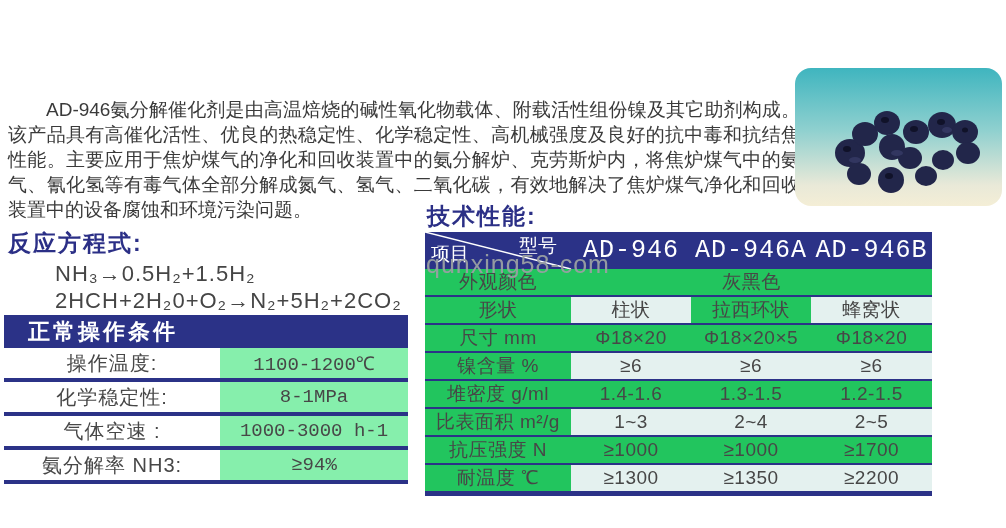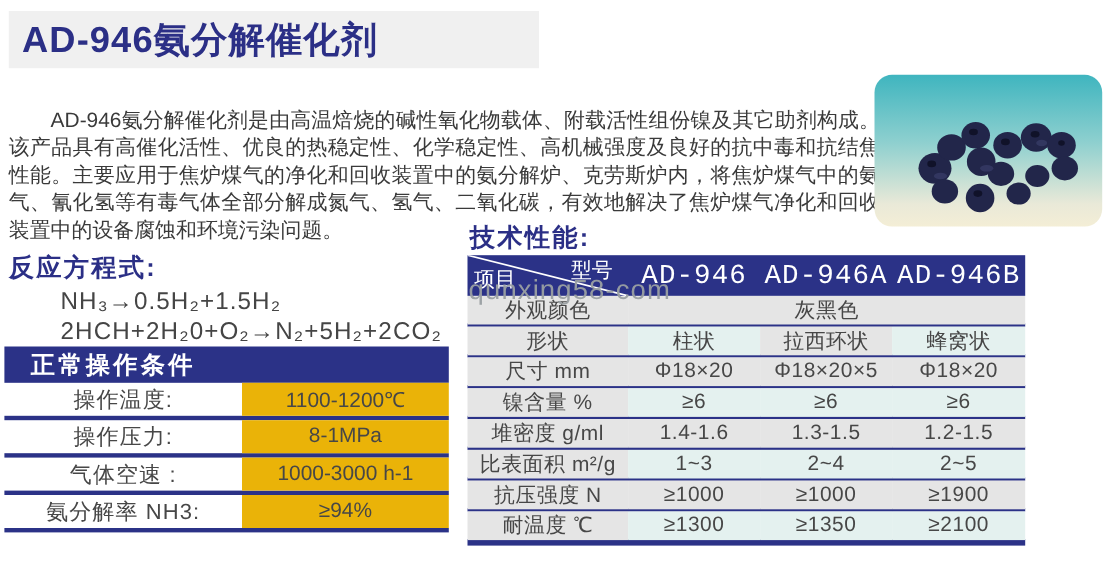--- a/index.html
+++ b/index.html
@@ -41,22 +41,22 @@
   }
   .lt-row{
     display:flex;height:30px;border-bottom:4px solid #2b3287;align-items:stretch;margin-top:0;
   }
   .lt-row:first-of-type{margin-top:3px;}
   .lt-label{
     width:216px;display:flex;align-items:center;justify-content:center;
     font-size:20px;color:#474747;letter-spacing:1px;
   }
   .lt-value{
-    flex:1;background:#eab308;display:flex;align-items:center;justify-content:center;
-    font-size:19px;color:#474747;
+    flex:1;background:#86efac;display:flex;align-items:center;justify-content:center;
+    font-size:19px;color:#474747;font-family:Liberation Mono, monospace;
   }
   
   .tech-heading{
     position:absolute;left:427px;top:201px;font-size:23px;font-weight:bold;color:#2b2f86;letter-spacing:2px;
   }
   .right-table{position:absolute;left:425px;top:232px;width:507px;}
   .rt-head{
     display:grid;grid-template-columns:146px 120px 120px 121px;height:37px;
     background:#2b3287;color:#ffffff;
   }
@@ -68,38 +68,35 @@
     display:flex;align-items:center;justify-content:center;
     font-family:Liberation Mono, monospace;font-size:25px;letter-spacing:1px;
   }
   .rt-row{
     display:grid;grid-template-columns:146px 120px 120px 121px;height:25px;
     border-bottom:3px solid #2b3287;
   }
   .rt-row:last-child{border-bottom:6px solid #2b3287;}
   .rt-row .cell{
     display:flex;align-items:center;justify-content:center;
-    font-size:19px;color:#474747;background:#e5e5e5;letter-spacing:0.5px;
+    font-size:19px;color:#474747;background:#22c55e;letter-spacing:0.5px;
   }
   .rt-row .cyan{background:#e4f1ef;}
   .rt-span{grid-column:2 / 5;}
   
   .watermark{
     position:absolute;left:426px;top:250px;font-size:25px;color:#9aa0a3;
     letter-spacing:1px;opacity:0.95;pointer-events:none;
   }
 </style>
 </head>
 <body>
 
 <div class="page">
 
-  <div class="title-bar">
-    <h1>AD-946氨分解催化剂</h1>
-  </div>
 
   <p class="intro">AD-946氨分解催化剂是由高温焙烧的碱性氧化物载体、附载活性组份镍及其它助剂构成。该产品具有高催化活性、优良的热稳定性、化学稳定性、高机械强度及良好的抗中毒和抗结焦性能。主要应用于焦炉煤气的净化和回收装置中的氨分解炉、克劳斯炉内，将焦炉煤气中的氨气、氰化氢等有毒气体全部分解成氮气、氢气、二氧化碳，有效地解决了焦炉煤气净化和回收装置中的设备腐蚀和环境污染问题。</p>
 
   <div class="product-photo">
     <svg width="207" height="138" viewBox="0 0 207 138">
       <g fill="#22264a">
         <ellipse cx="55" cy="85" rx="15" ry="14"></ellipse>
         <ellipse cx="70" cy="66" rx="13" ry="12"></ellipse>
         <ellipse cx="92" cy="55" rx="13" ry="12"></ellipse>
         <ellipse cx="97" cy="79" rx="13" ry="13"></ellipse>
@@ -135,21 +132,21 @@
     <div>2HCH+2H₂0+O₂→N₂+5H₂+2CO₂</div>
   </div>
 
   <div class="left-table">
     <div class="lt-header">正常操作条件</div>
     <div class="lt-row">
       <div class="lt-label">操作温度:</div>
       <div class="lt-value">1100-1200℃</div>
     </div>
     <div class="lt-row">
-      <div class="lt-label">操作压力:</div>
+      <div class="lt-label">化学稳定性:</div>
       <div class="lt-value">8-1MPa</div>
     </div>
     <div class="lt-row">
       <div class="lt-label">气体空速 :</div>
       <div class="lt-value">1000-3000 h-1</div>
     </div>
     <div class="lt-row">
       <div class="lt-label">氨分解率 NH3:</div>
       <div class="lt-value">≥94%</div>
     </div>
@@ -208,26 +205,26 @@
       <div class="cell">比表面积 m²/g</div>
       <div class="cell cyan">1~3</div>
       <div class="cell cyan">2~4</div>
       <div class="cell cyan">2~5</div>
     </div>
 
     <div class="rt-row">
       <div class="cell">抗压强度 N</div>
       <div class="cell">≥1000</div>
       <div class="cell">≥1000</div>
-      <div class="cell">≥1900</div>
+      <div class="cell">≥1700</div>
     </div>
 
     <div class="rt-row">
       <div class="cell">耐温度 ℃</div>
       <div class="cell cyan">≥1300</div>
       <div class="cell cyan">≥1350</div>
-      <div class="cell cyan">≥2100</div>
+      <div class="cell cyan">≥2200</div>
     </div>
   </div>
 
   <div class="watermark">qunxing58-com</div>
 
 </div>
 
 </body></html>

